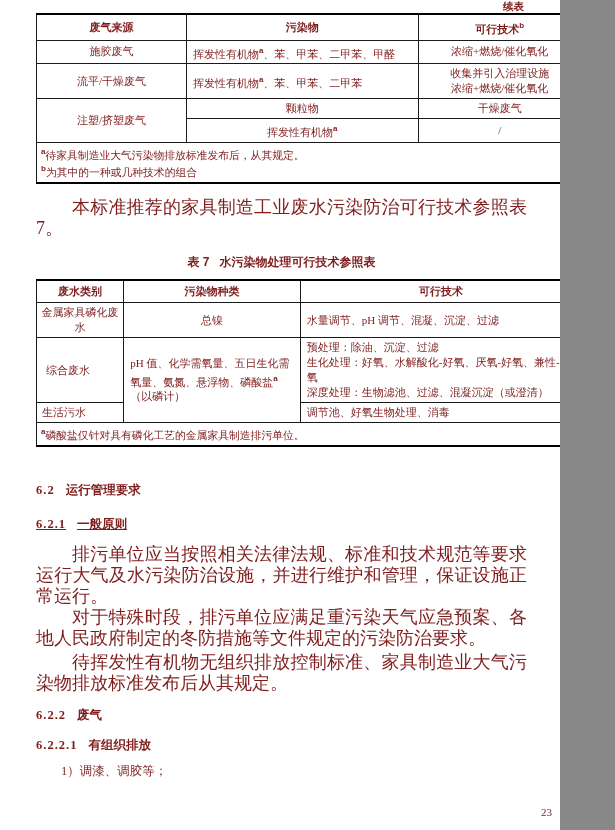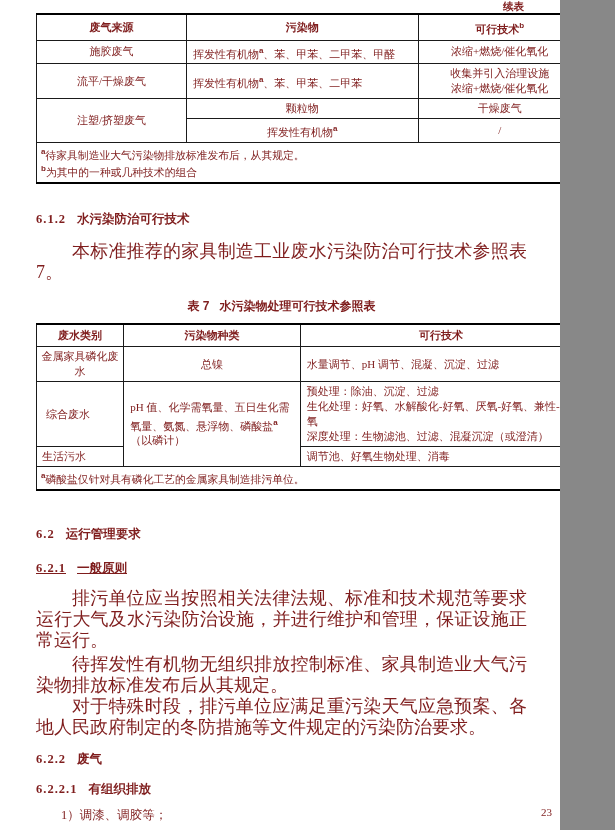--- a/index.html
+++ b/index.html
@@ -155,23 +155,20 @@
       </tr>
       <tr>
         <td class="foot" colspan="3">
           <span class="cellline"><sup>a</sup><span>待家具制造业大气污染物排放标准发布后，从其规定。</span></span>
           <span class="cellline"><sup>b</sup><span>为其中的一种或几种技术的组合</span></span>
         </td>
       </tr>
     </tbody>
   </table>
 
-  <div class="heading h612">
-    <span class="h-num">6.1.2</span><span class="h-title">水污染防治可行技术</span>
-  </div>
   <p class="para p612">本标准推荐的家具制造工业废水污染防治可行技术参照表 7。</p>
 
   <div class="caption">
     <span class="cap-num">表 7</span><span>水污染物处理可行技术参照表</span>
   </div>
 
   <table class="t7">
     <colgroup>
       <col style="width:16%">
         <col style="width:32.4%">
@@ -208,22 +205,22 @@
   </table>
 
   <div class="heading h62">
     <span class="h-num">6.2</span><span class="h-title">运行管理要求</span>
   </div>
 
   <div class="heading h621">
     <span class="h-num">6.2.1</span><span class="h-title">一般原则</span>
   </div>
   <p class="para p621">排污单位应当按照相关法律法规、标准和技术规范等要求运行大气及水污染防治设施，并进行维护和管理，保证设施正常运行。</p>
+  <p class="para">对于特殊时段，排污单位应满足重污染天气应急预案、各地人民政府制定的冬防措施等文件规定的污染防治要求。</p>
   <p class="para" style="margin-top:3px;">待挥发性有机物无组织排放控制标准、家具制造业大气污染物排放标准发布后从其规定。</p>
-  <p class="para">对于特殊时段，排污单位应满足重污染天气应急预案、各地人民政府制定的冬防措施等文件规定的污染防治要求。</p>
 
   <div class="heading h622">
     <span class="h-num">6.2.2</span><span class="h-title">废气</span>
   </div>
 
   <div class="heading h6221">
     <span class="h-num">6.2.2.1</span><span class="h-title">有组织排放</span>
   </div>
 
   <div class="list-block">

